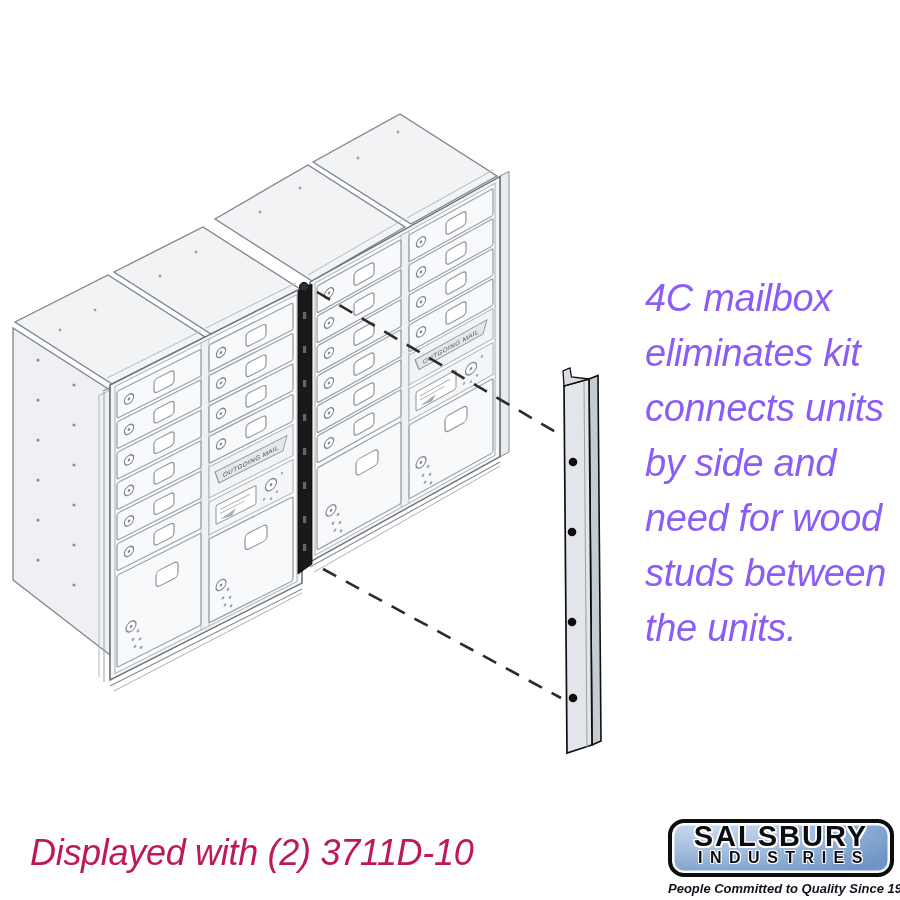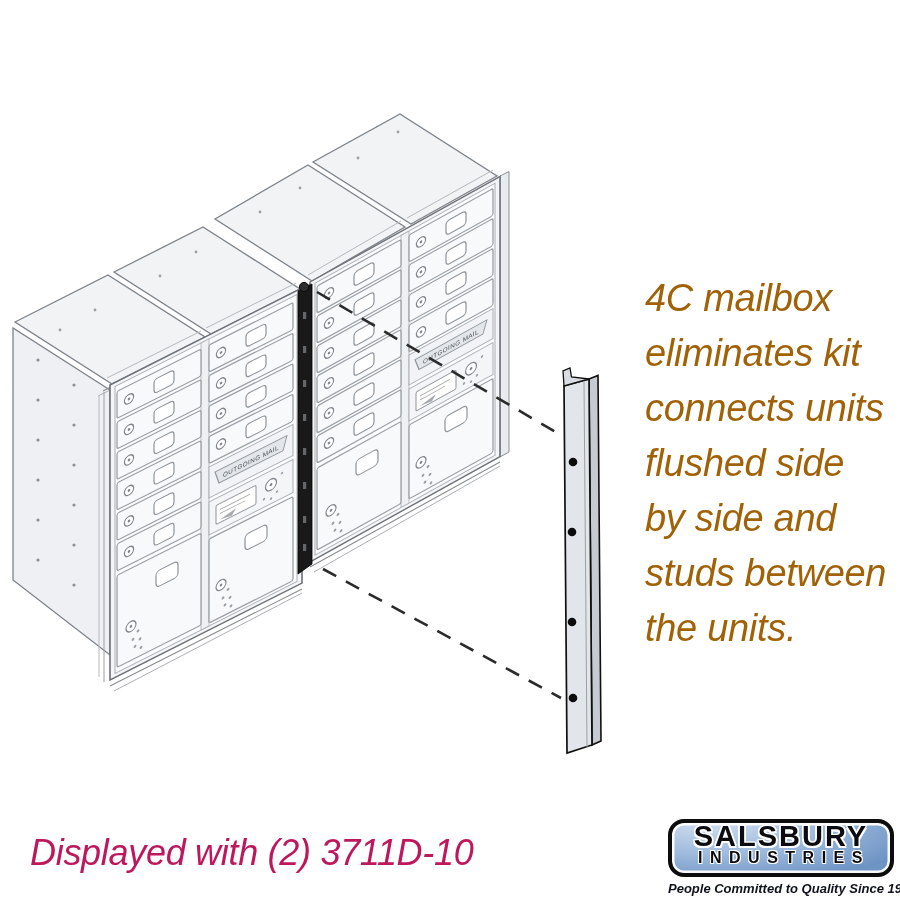--- a/index.html
+++ b/index.html
@@ -1,20 +1,20 @@
 <!DOCTYPE html>
 <html><head>
 <meta charset="utf-8">
 <style>
   html,body{margin:0;padding:0;background:#ffffff;}
   #page{position:relative;width:900px;height:900px;background:#ffffff;overflow:hidden;
         font-family:"Liberation Sans",sans-serif;color:#161616;}
   #diagram-svg{position:absolute;left:0;top:0;}
   .desc{position:absolute;left:645px;top:271px;font-style:italic;font-size:38px;
-        line-height:55px;white-space:nowrap;color:#a16207;letter-spacing:-0.3px;}
+        line-height:55px;white-space:nowrap;color:#8b5cf6;letter-spacing:-0.3px;}
   .caption{position:absolute;left:30px;top:832px;font-style:italic;font-size:36px;
         white-space:nowrap;color:#be185d;letter-spacing:-0.3px;}
   .logo{position:absolute;left:668px;top:819px;width:226px;text-align:center;}
   .logo-box{box-sizing:border-box;width:226px;height:58px;border:4px solid #0d0d0d;border-radius:16px;
         background:radial-gradient(140% 170% at 18% 0%, #cfdef0 0%, #9db9dc 38%, #6d93c4 72%, #7fa0cd 100%);
         box-shadow:inset 0 0 0 2.5px rgba(255,255,255,.95);
         display:flex;flex-direction:column;justify-content:flex-start;align-items:center;overflow:hidden;}
   .logo-brand{font-size:29px;font-weight:bold;letter-spacing:2px;line-height:27px;color:#0b0b12;
         text-shadow:-1.5px -1.5px 0 #fff,1.5px -1.5px 0 #fff,-1.5px 1.5px 0 #fff,1.5px 1.5px 0 #fff,
                     0 -1.5px 0 #fff,0 1.5px 0 #fff,-1.5px 0 0 #fff,1.5px 0 0 #fff;}
@@ -213,22 +213,22 @@
       <circle cx="572" cy="532" r="4.3" fill="#0c0c0c"></circle>
       <circle cx="572" cy="622" r="4.3" fill="#0c0c0c"></circle>
       <circle cx="573" cy="698" r="4.3" fill="#0c0c0c"></circle>
     </g>
   </svg>
 
   <div class="desc">
     <div>4C mailbox</div>
     <div>eliminates kit</div>
     <div>connects units</div>
-    <div>flushed side</div>
     <div>by side and</div>
+    <div>need for wood</div>
     <div>studs between</div>
     <div>the units.</div>
   </div>
 
   <div class="caption">Displayed with (2) 3711D-10</div>
 
   <div class="logo">
     <div class="logo-box">
       <div class="logo-brand">SALSBURY</div>
       <div class="logo-division">INDUSTRIES</div>

